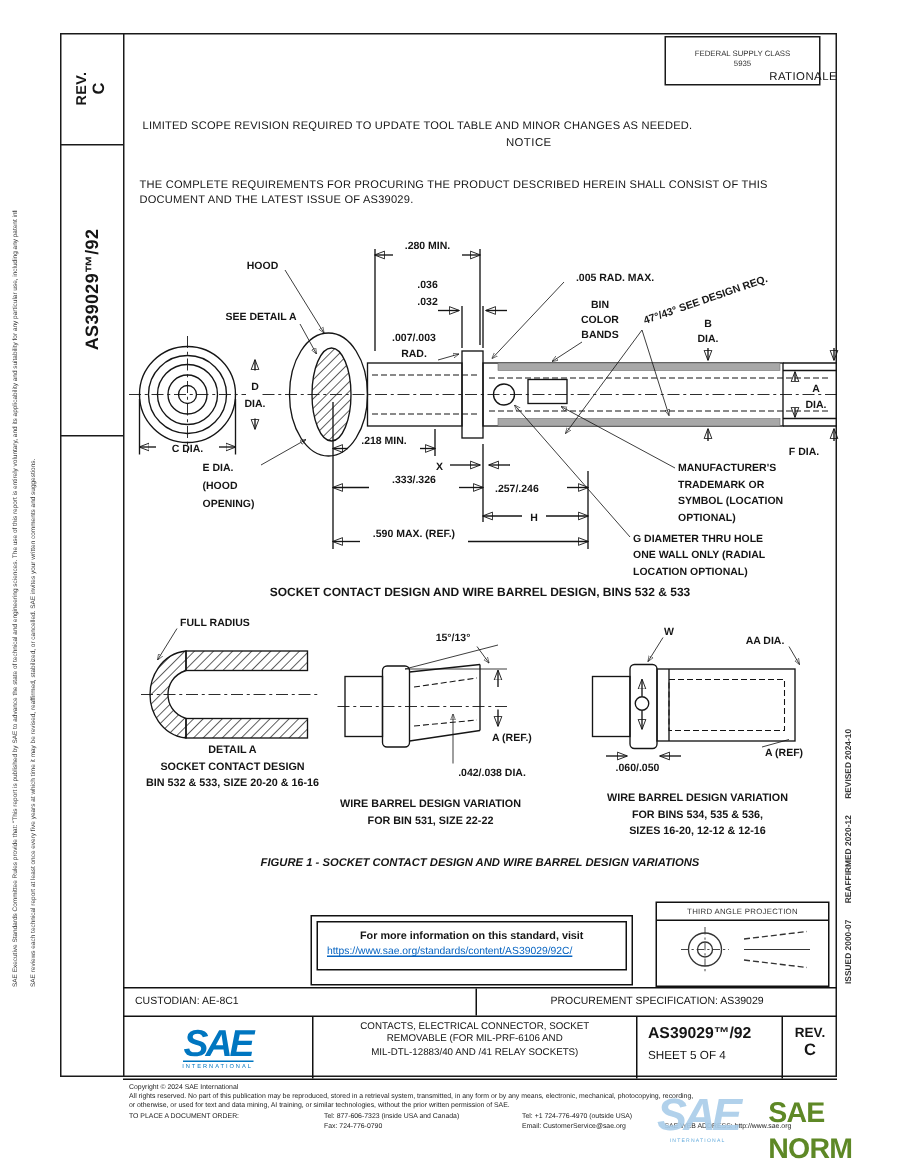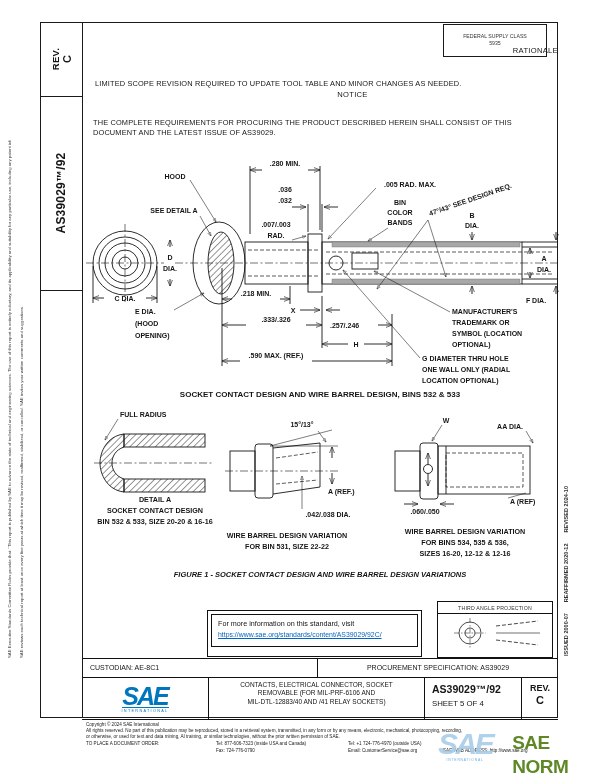--- a/index.html
+++ b/index.html
@@ -32,21 +32,21 @@
   #fig .gray{fill:#a8a8a8;stroke:#6f6f6f;stroke-width:.4;}
   #fig .hat{fill:url(#hatch);}
   #fig text{font:bold 7px "Liberation Sans",sans-serif;fill:#151515;stroke:none;}
   #fig .tm{text-anchor:middle;}
   #fig .big{font-size:8px;}
   #fig .cap{font-size:7.2px;}
   #fig .fig-cap{font-size:7.5px;font-style:italic;}
   
   #infobox{left:207px;top:610px;width:213px;height:45px;border:1.7px solid #111;}
   #infobox .inner{margin:3px;border:1px solid #111;height:33px;padding:4px 6px;box-sizing:border-box;}
-  #infobox .l1{font-size:7.2px;font-weight:normal;}
+  #infobox .l1{font-size:7.2px;font-weight:bold;text-align:center;}
   #infobox .l2{font-size:6.9px;margin-top:3px;}
   #infobox a{color:#0563C1;text-decoration:underline;}
   
   #proj{left:437px;top:601px;width:116px;height:57px;border:1.4px solid #111;box-sizing:border-box;}
   #proj .ph{border-bottom:1.2px solid #111;font-size:5.2px;text-align:center;padding:3px 0 2px;color:#333;letter-spacing:.2px;}
   
   #custrow{left:82px;top:658px;width:476px;height:20px;border-top:1.7px solid #111;border-bottom:1.7px solid #111;
            box-sizing:border-box;display:flex;font-size:7px;}
   #custrow .c1{width:236px;border-right:1.5px solid #111;box-sizing:border-box;padding:5px 0 0 8px;}
   #custrow .c2{flex:1;text-align:center;padding-top:5px;}

